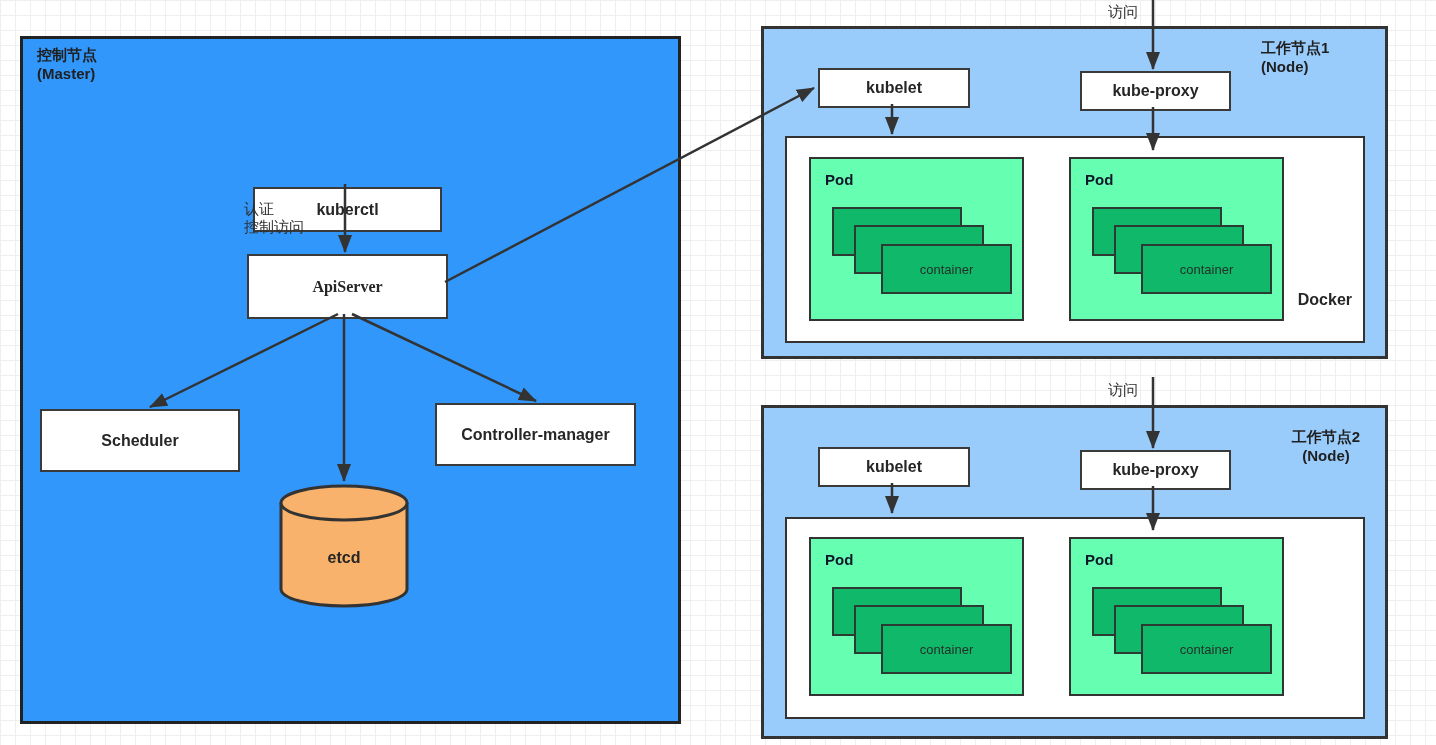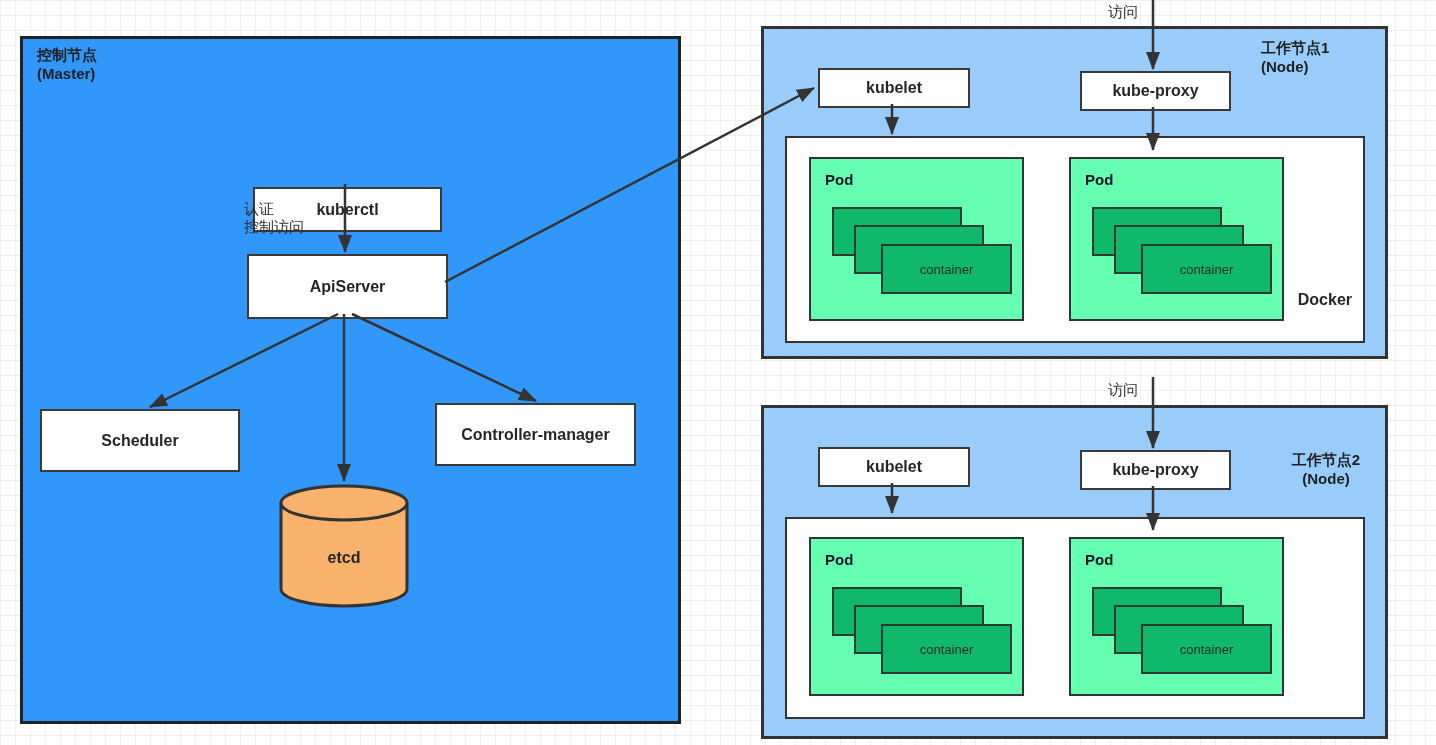--- a/index.html
+++ b/index.html
@@ -23,21 +23,21 @@
   
   #master{left:20px;top:36px;width:655px;height:682px;background:var(--master-blue);
           border:3px solid #222;z-index:1;}
   .node{left:761px;width:621px;background:var(--node-blue);border:3px solid var(--border-dark);z-index:1;}
   #node1{top:26px;height:327px;}
   #node2{top:405px;height:328px;}
   
   .cbox{background:#fff;border:2px solid #3a3a3a;display:flex;align-items:center;justify-content:center;
         font-weight:bold;font-size:16px;color:var(--text-dark);z-index:3;}
   #kuberctl{left:253px;top:143px;width:185px;height:41px;margin-top:44px;}
-  #apiserver{left:247px;top:254px;width:197px;height:61px;}
+  #apiserver{left:247px;top:254px;width:197px;height:61px;font-family:Liberation Serif, serif;}
   #scheduler{left:40px;top:409px;width:196px;height:59px;}
   #controller-manager{left:435px;top:403px;width:197px;height:59px;}
   #kubelet1{left:818px;top:68px;width:148px;height:36px;}
   #kubeproxy1{left:1080px;top:71px;width:147px;height:36px;}
   #kubelet2{left:818px;top:447px;width:148px;height:36px;}
   #kubeproxy2{left:1080px;top:450px;width:147px;height:36px;}
   
   .docker-area{background:#fff;border:2px solid var(--border-dark);z-index:2;}
   #docker1{left:785px;top:136px;width:576px;height:203px;}
   #docker2{left:785px;top:517px;width:576px;height:198px;}
@@ -50,21 +50,21 @@
   .pod-label{position:absolute;left:14px;top:12px;font-weight:bold;font-size:15px;color:#0f172a;}
   .ctr{position:absolute;background:var(--container-green);border:2px solid #2d3a33;
        display:flex;align-items:center;justify-content:center;font-size:13px;color:#233028;}
   .c1{left:21px;top:48px;width:126px;height:45px;}
   .c2{left:43px;top:66px;width:126px;height:45px;}
   .c3{left:70px;top:85px;width:127px;height:46px;}
   
   .title2{font-weight:bold;font-size:15px;line-height:19px;color:#1f1f1f;z-index:4;}
   #master-title{left:37px;top:45px;text-align:left;}
   #node1-title{left:1261px;top:38px;width:130px;text-align:left;}
-  #node2-title{left:1261px;top:450px;width:130px;text-align:center;}
+  #node2-title{left:1261px;top:427px;width:130px;text-align:center;}
   .anno{font-weight:normal;font-size:15px;color:#2f2f2f;z-index:4;}
   #auth-label{left:244px;top:200px;width:110px;line-height:18px;}
   #access1{left:1099px;top:3px;width:48px;text-align:center;}
   #access2{left:1099px;top:381px;width:48px;text-align:center;}
   #docker-label1{left:1276px;top:291px;width:76px;text-align:right;font-weight:bold;font-size:16px;color:#262626;z-index:4;}
   
   #etcd{left:277px;top:483px;width:134px;height:126px;z-index:3;}
   #etcd .etcd-label{position:absolute;left:0;top:66px;width:134px;text-align:center;
         font-weight:bold;font-size:16px;color:#262626;}
   

